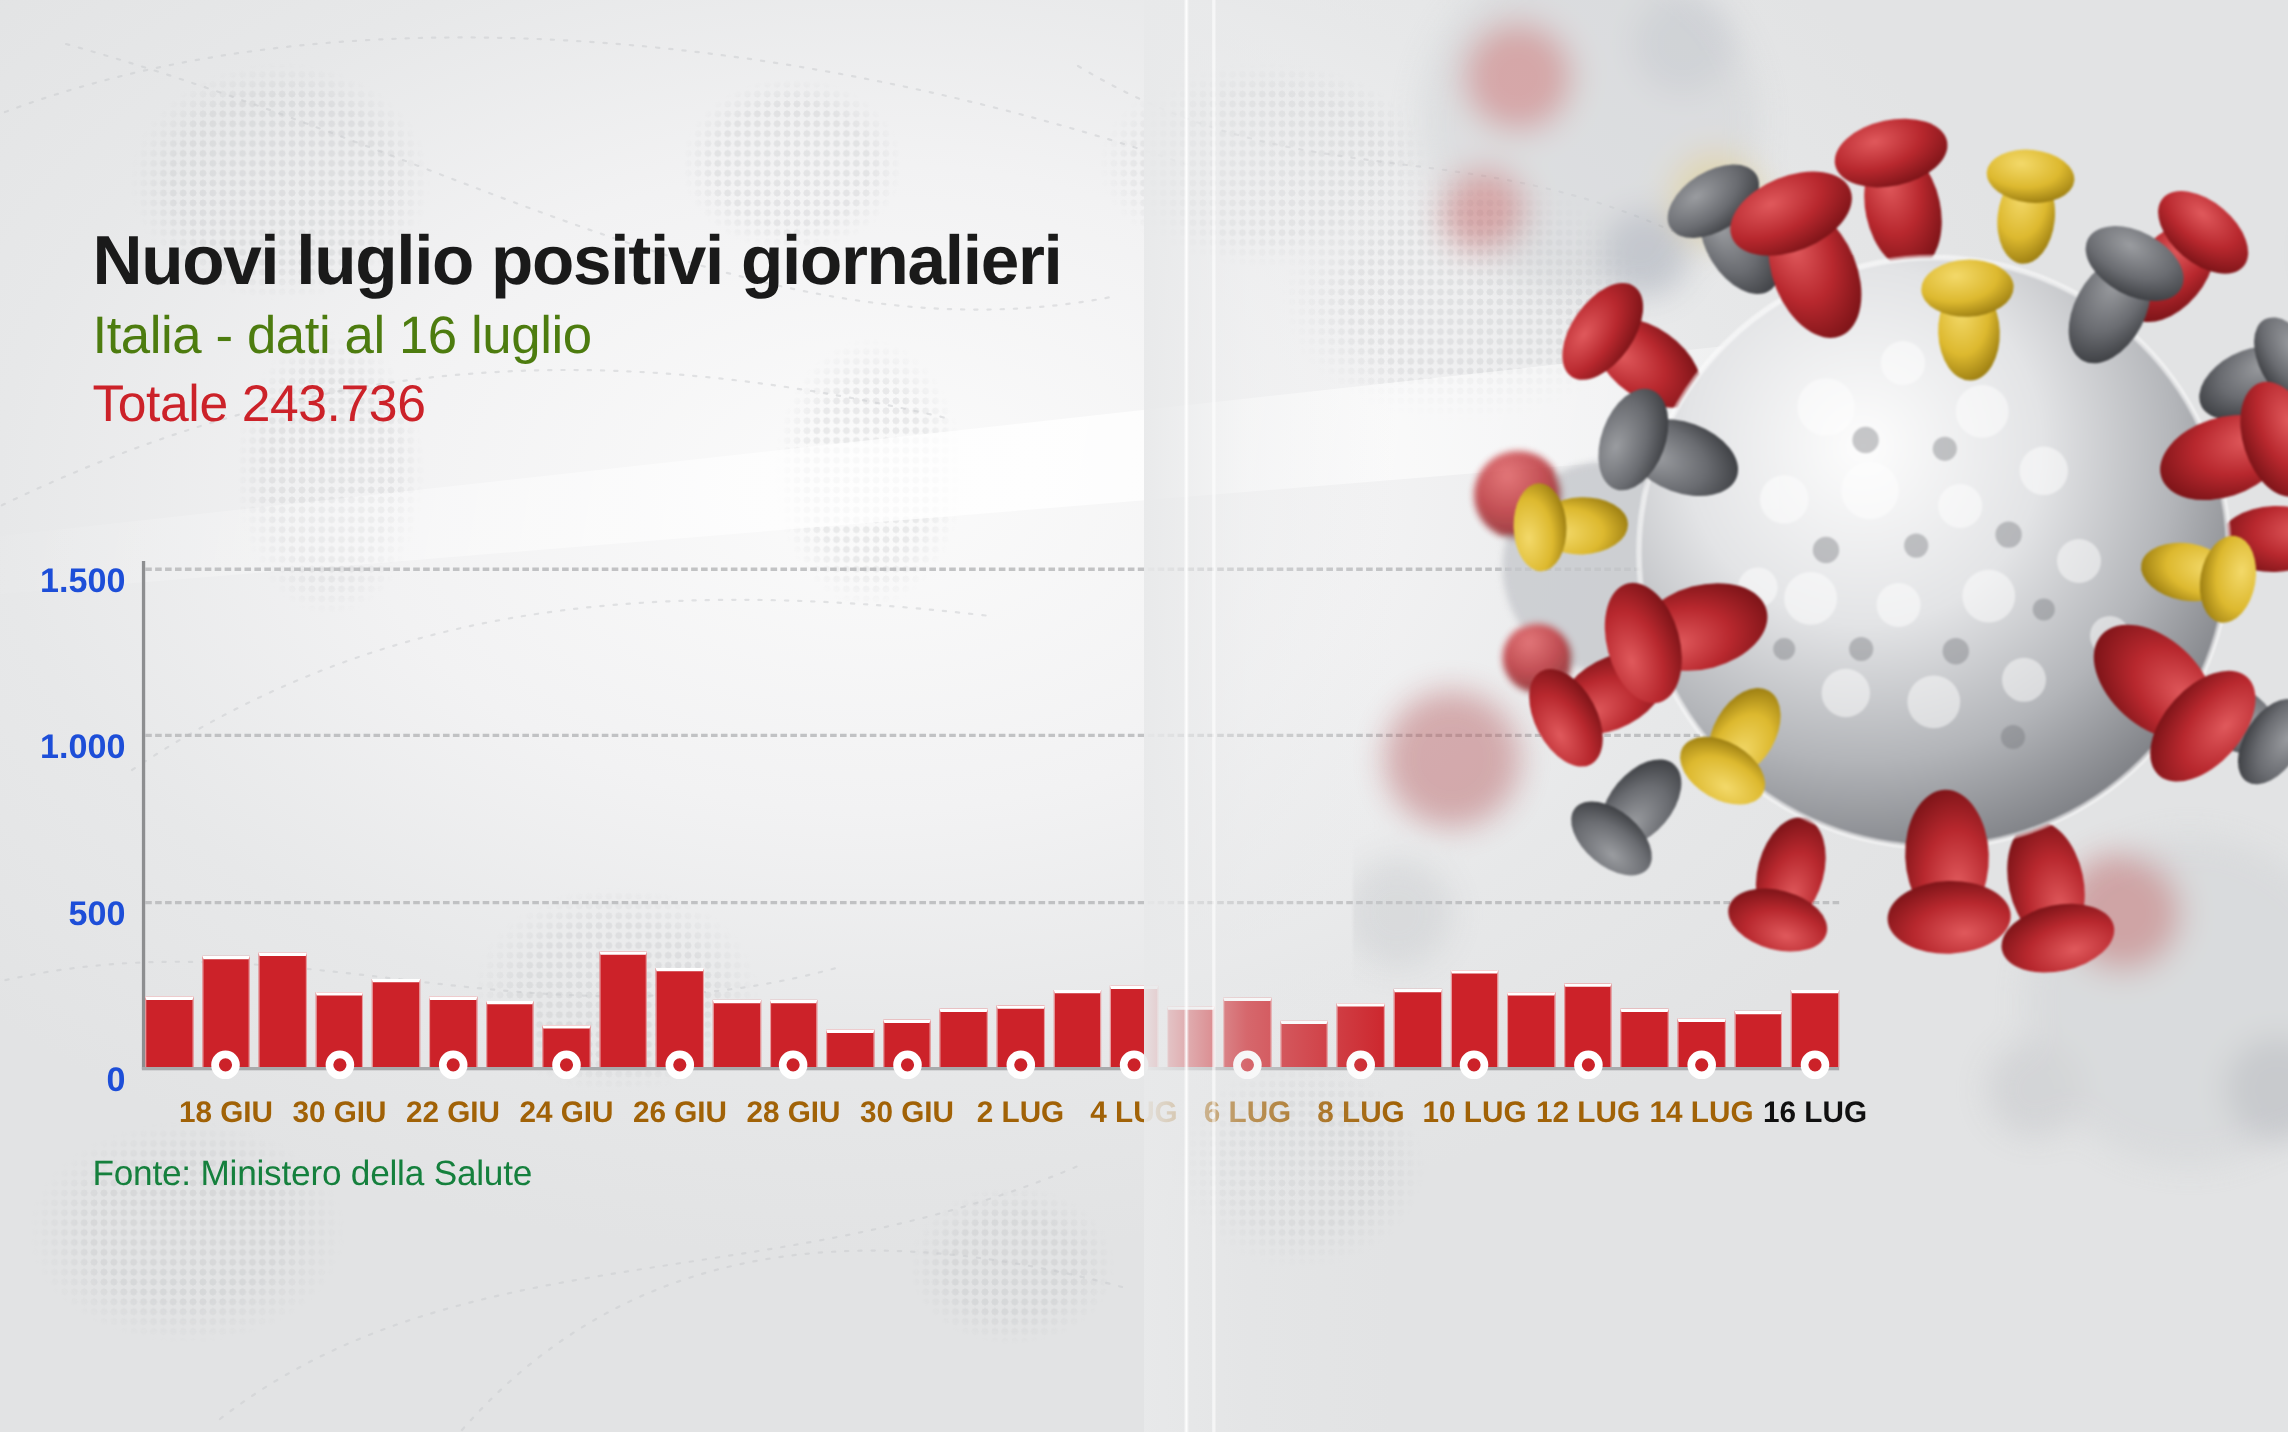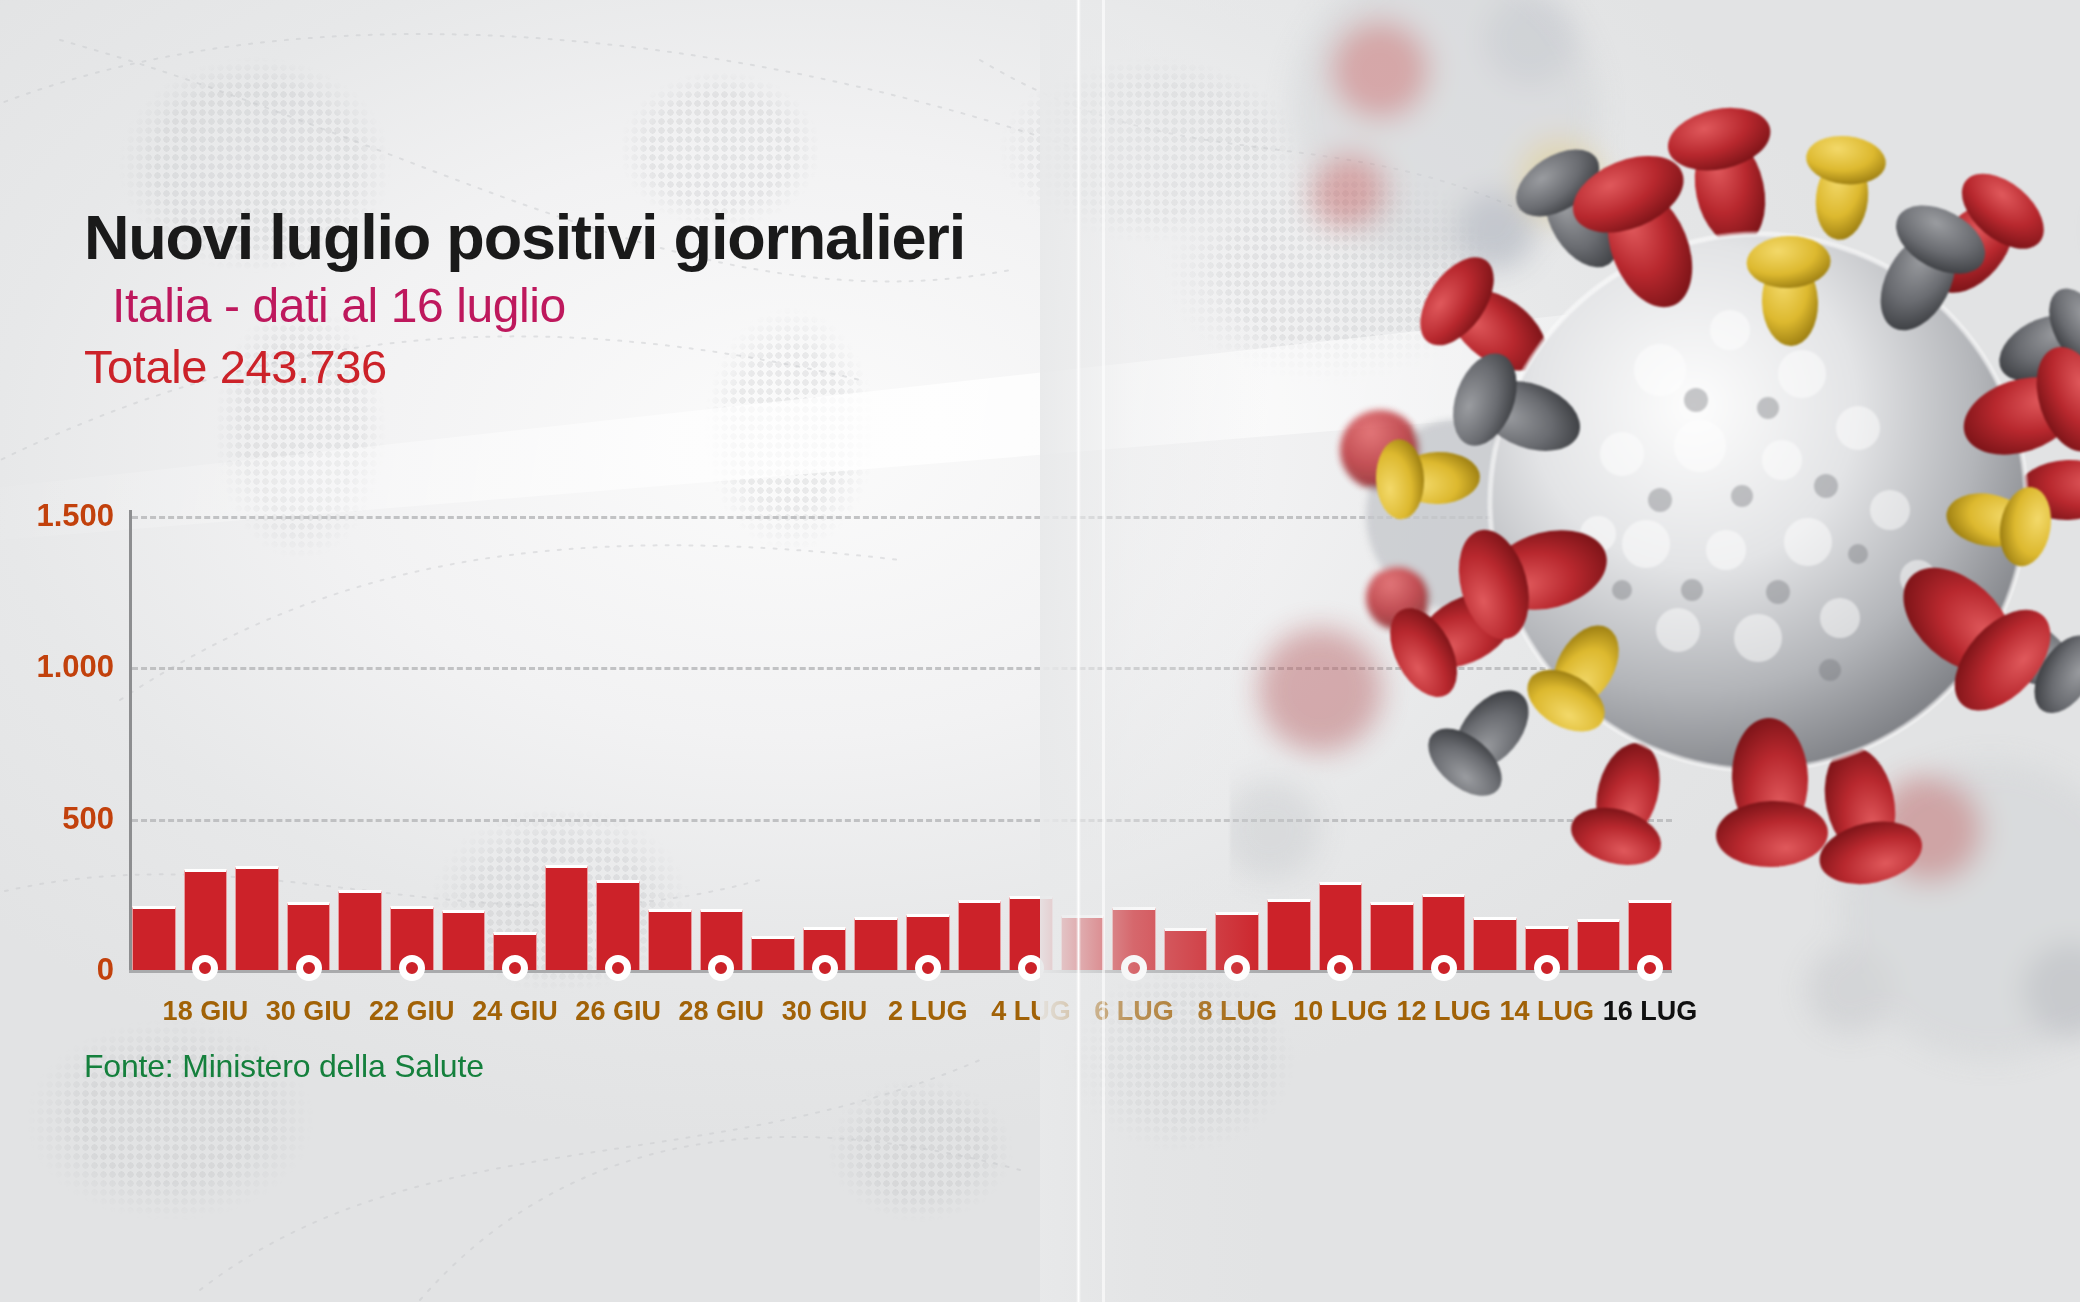--- a/index.html
+++ b/index.html
@@ -55,22 +55,22 @@
     pointer-events:none;
   }
 
   
   #header{ position:absolute; left:84px; top:205px; }
   #title{
     font-size:63px; font-weight:bold; color:#1a1a1a;
     letter-spacing:-1.2px; line-height:1.03; white-space:nowrap;
   }
   #subtitle{
-    font-size:48px; font-weight:normal; color:#be185d;
-    letter-spacing:-0.4px; margin-top:8px; white-space:nowrap;margin-left:28px;
+    font-size:48px; font-weight:normal; color:#4d7c0f;
+    letter-spacing:-0.4px; margin-top:8px; white-space:nowrap;
   }
   #total-line{
     font-size:47px; color:#cc2229; margin-top:6px;
     letter-spacing:-0.4px; white-space:nowrap;
   }
   #total-value{ font-weight:normal; }
 
   
   #chart{
     position:absolute;
@@ -85,22 +85,22 @@
   #axis-y{
     position:absolute; left:-3px; top:-6px; width:3px; height:462px;
     background:#8d8e90;
   }
   #axis-x{
     position:absolute; left:-3px; bottom:-3px; width:1543px; height:3px;
     background:#a9aaac;
   }
   .ylabel{
     position:absolute; right:calc(100% + 18px);
-    font-size:31px; font-weight:bold; color:#c2410c;
-    transform:translateY(-50%); white-space:nowrap;
+    font-size:31px; font-weight:bold; color:#1d4ed8;
+    transform:translateY(-50%); white-space:nowrap;margin-top:12px;
   }
   #bars{
     position:absolute; left:0; bottom:0; width:100%; height:100%;
     display:flex; align-items:flex-end; gap:8px;
   }
   .bar{
     flex:1 1 0;
     background:#cc2229;
     border-top:3px solid #ffffff;
     border-left:1px solid rgba(255,255,255,.55);

